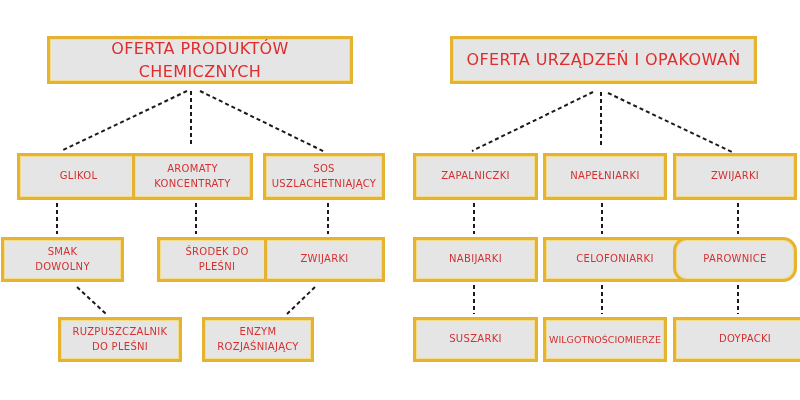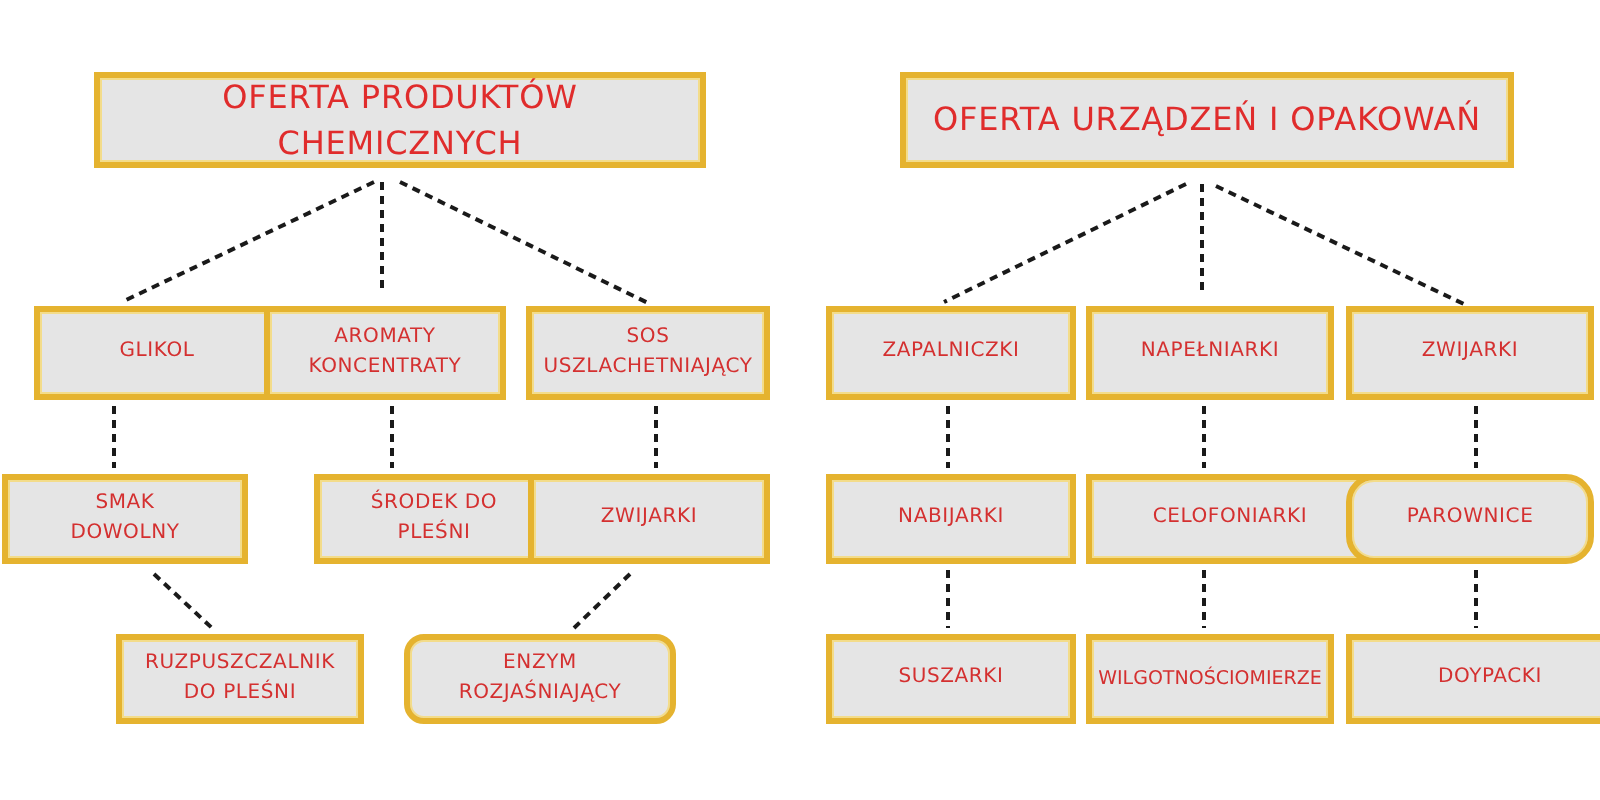--- a/index.html
+++ b/index.html
@@ -90,21 +90,21 @@
 USZLACHETNIAJĄCY</div>
 
   <div class="node" style="left:1px; top:237px; width:123px; height:45px;">SMAK
 DOWOLNY</div>
   <div class="node" style="left:133px; top:237px; width:120px; height:45px;margin-left:24px;">ŚRODEK DO
 PLEŚNI</div>
   <div class="node" style="left:264px; top:237px; width:121px; height:45px;">ZWIJARKI</div>
 
   <div class="node" style="left:58px; top:317px; width:124px; height:45px;">RUZPUSZCZALNIK
 DO PLEŚNI</div>
-  <div class="node" style="left:202px; top:317px; width:136px; height:45px;border-radius:10px;">ENZYM
+  <div class="node" style="left:202px; top:317px; width:112px; height:45px;">ENZYM
 ROZJAŚNIAJĄCY</div>
 
   <div class="node title" style="left:450px; top:36px; width:307px; height:48px;">OFERTA URZĄDZEŃ I OPAKOWAŃ</div>
 
   <div class="node" style="left:413px; top:153px; width:125px; height:47px;">ZAPALNICZKI</div>
   <div class="node" style="left:543px; top:153px; width:124px; height:47px;text-align:center;">NAPEŁNIARKI</div>
   <div class="node" style="left:673px; top:153px; width:124px; height:47px;">ZWIJARKI</div>
 
   <div class="node" style="left:413px; top:237px; width:125px; height:45px;">NABIJARKI</div>
   <div class="node" style="left:543px; top:237px; width:144px; height:45px;">CELOFONIARKI</div>

